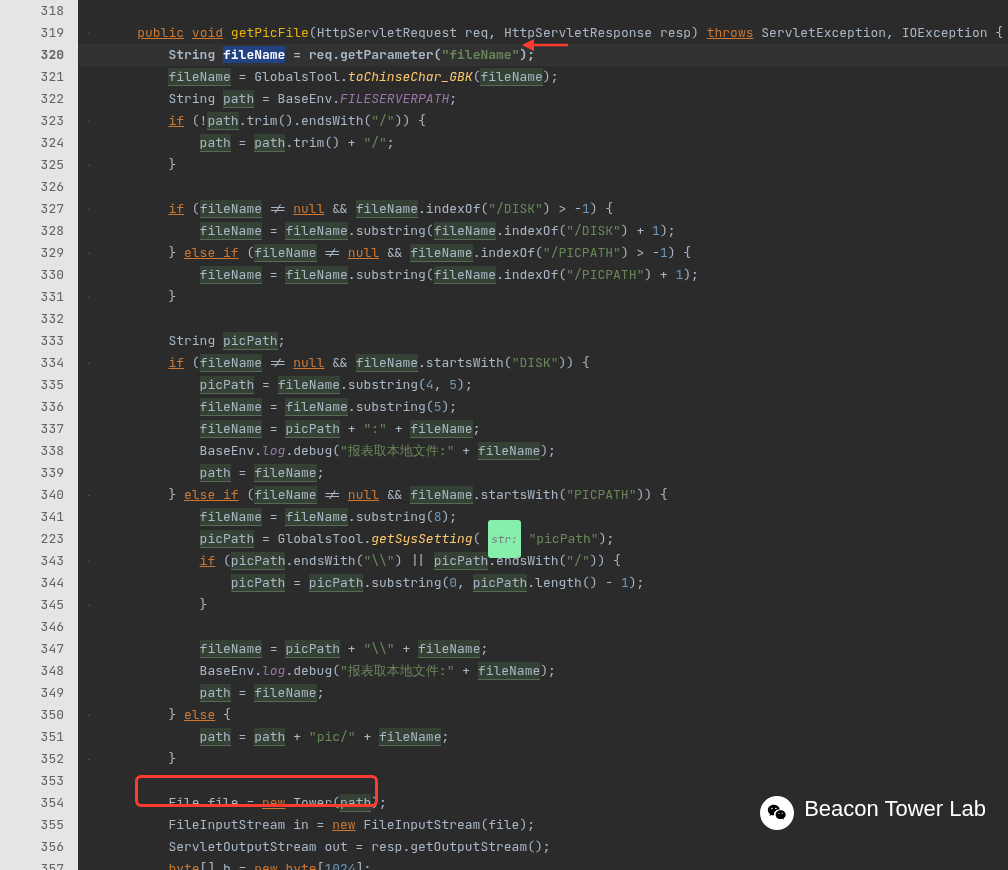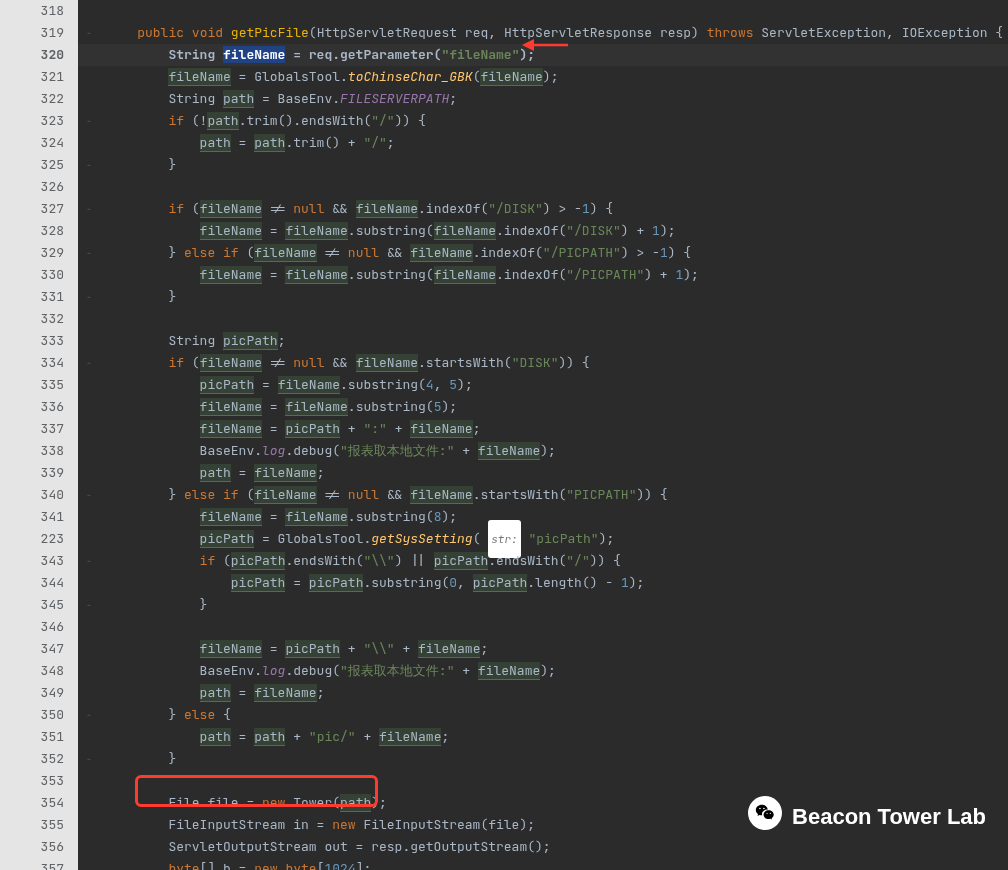--- a/index.html
+++ b/index.html
@@ -37,27 +37,27 @@
     display:flex;
     align-items:center;
     justify-content:center;
     color:#606366;
     font-size:10px;
   }
   .code {
     white-space: pre;
     padding-left: 6px;
   }
-  .kw { color: #cc7832; }
+  .kw { color: #cc7832; text-decoration: underline; }
   .fn { color: #eab308; }        
   .str { color: #6a8759; }       
   .num { color: #6897bb; }       
   .ital { font-style: italic; color: #9876aa; }  
   .italm { font-style: italic; color: #ffc66d; } 
-  .param-hint { color:#787878; font-style:italic; font-size:11px; background:#ffffff; border-radius:3px; padding:12px 3px;}
+  .param-hint { color:#787878; font-style:italic; font-size:11px; background:#86efac; border-radius:3px; padding:12px 3px;}
   .ul-hi { background:#344134; border-bottom:1px solid #556b55; } 
   .sel { background:#214283; color:#fff; }
   .current-line { background:#323232;font-weight:bold; }
   .redbox {
     position:absolute;
     border:3px solid #ff3b30;
     border-radius:6px;
     left:135px;
     top:775px;
     width:237px;
@@ -69,26 +69,26 @@
     left:522px;
     top:38px;
     pointer-events:none;
   }
   .arrow svg { display:block; }
   .watermark {
     position:absolute;
     right:22px;
     bottom:40px;
     display:flex;
-    align-items:flex-end;
+    align-items:flex-start;
     gap:10px;
     color:#fff;
     font-family:-apple-system,BlinkMacSystemFont,"Segoe UI",sans-serif;
     font-size:22px;
-    font-weight:700;
+    font-weight:400;
     pointer-events:none;
   }
   .wm-icon {
     width:34px;height:34px;border-radius:50%;background:#fff;
     display:flex;align-items:center;justify-content:center;
     color:#000;font-size:22px;
   }
   .fold-mark{color:#5a5d5f;font-size:9px;}
 </style>
 </head>

